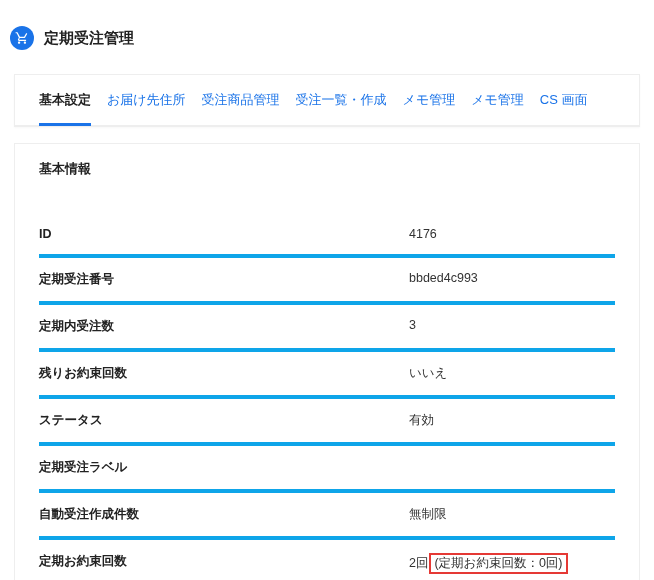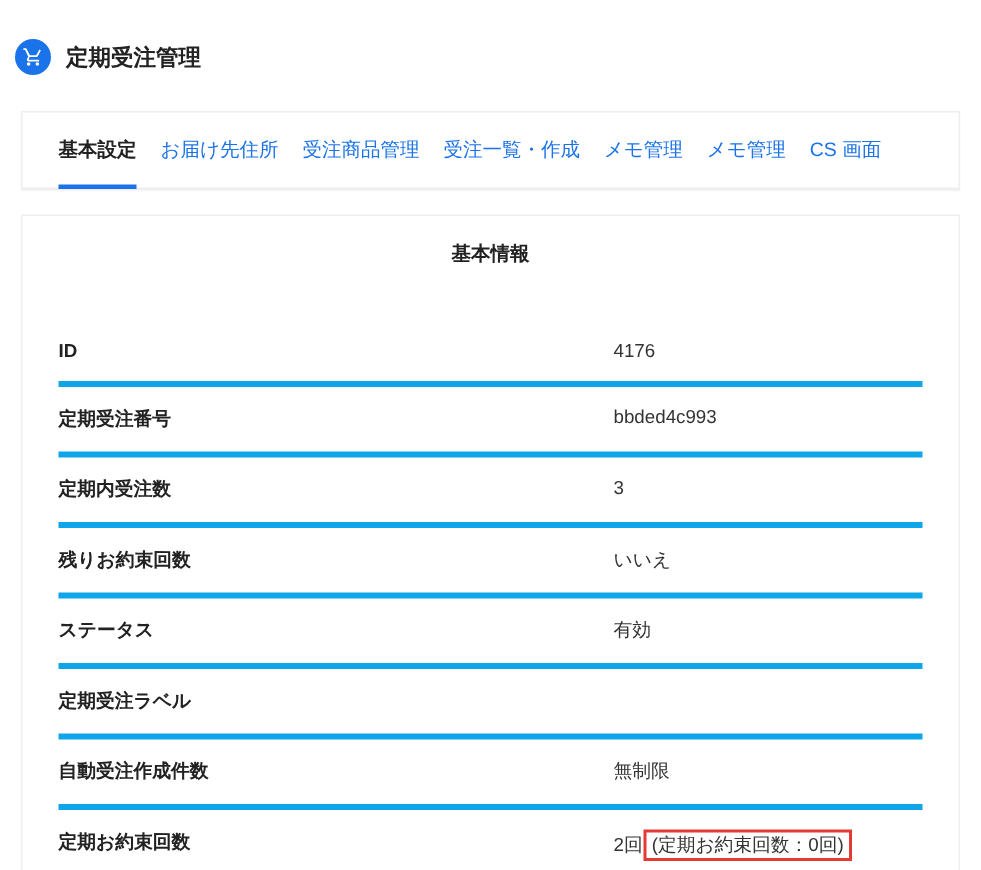--- a/index.html
+++ b/index.html
@@ -64,21 +64,20 @@
     .section {
       margin: 16px 14px 0 14px;
       background: #fff;
       border: 1px solid #eee;
     }
     .section-title {
       padding: 16px 24px;
       font-size: 13px;
       font-weight: 700;
       color: #222;
-      text-align: center;
     }
     .data-table {
       padding: 20px 24px 10px 24px;
     }
     .data-row {
       display: flex;
       padding: 13px 0;
       border-bottom: 4px solid #0ea5e9;
       font-size: 12.5px;
     }

